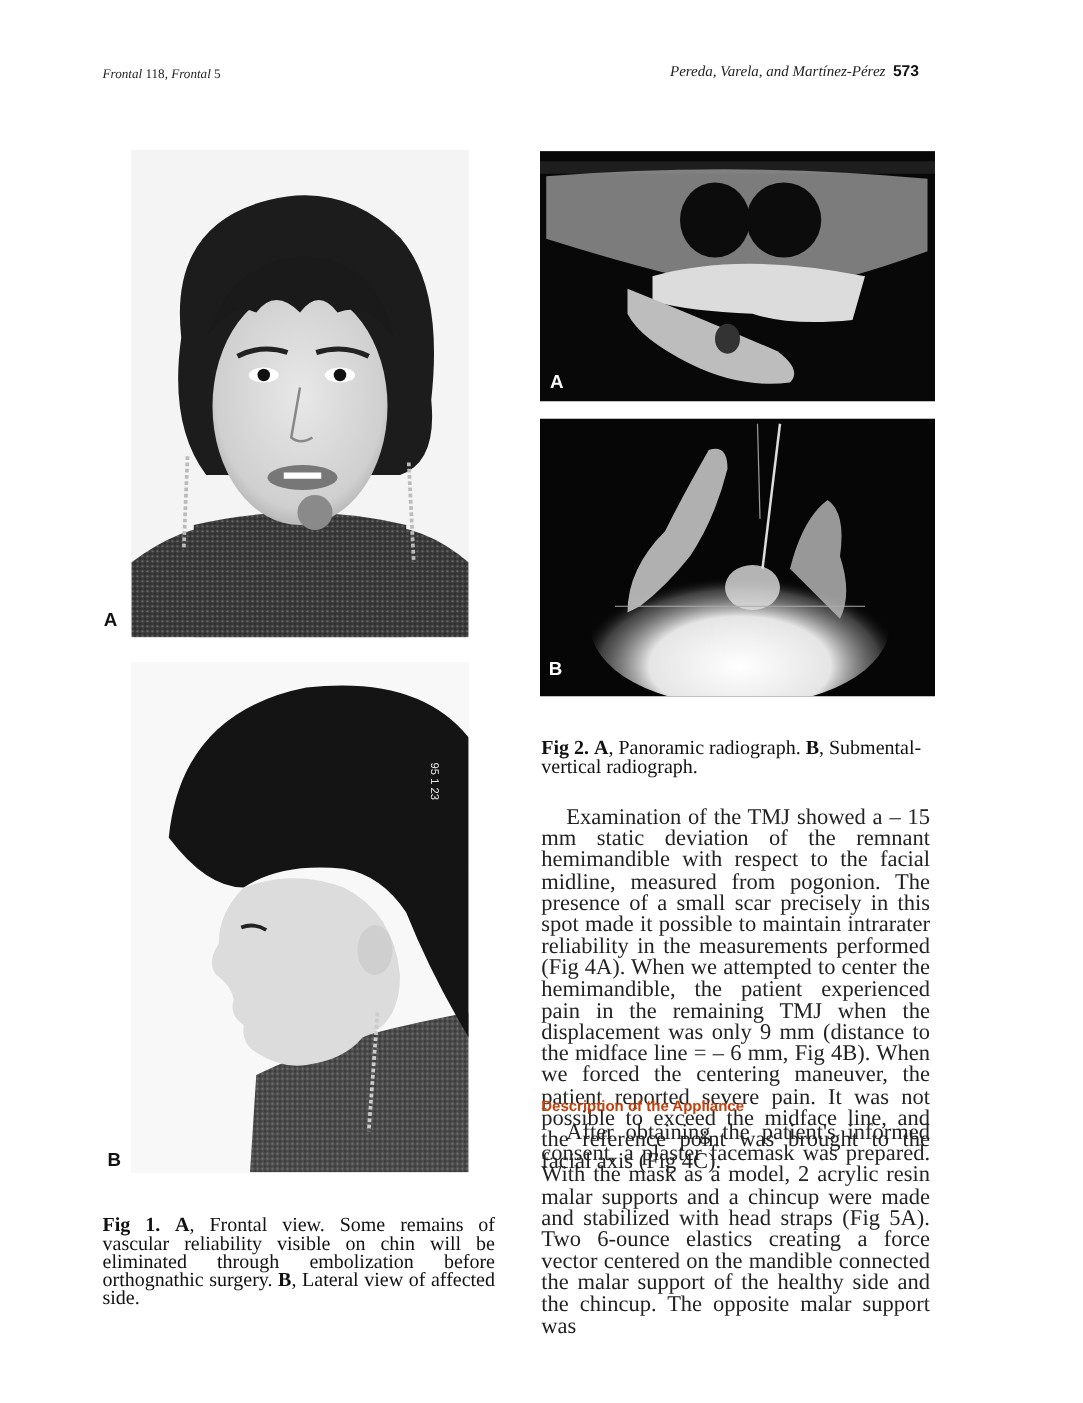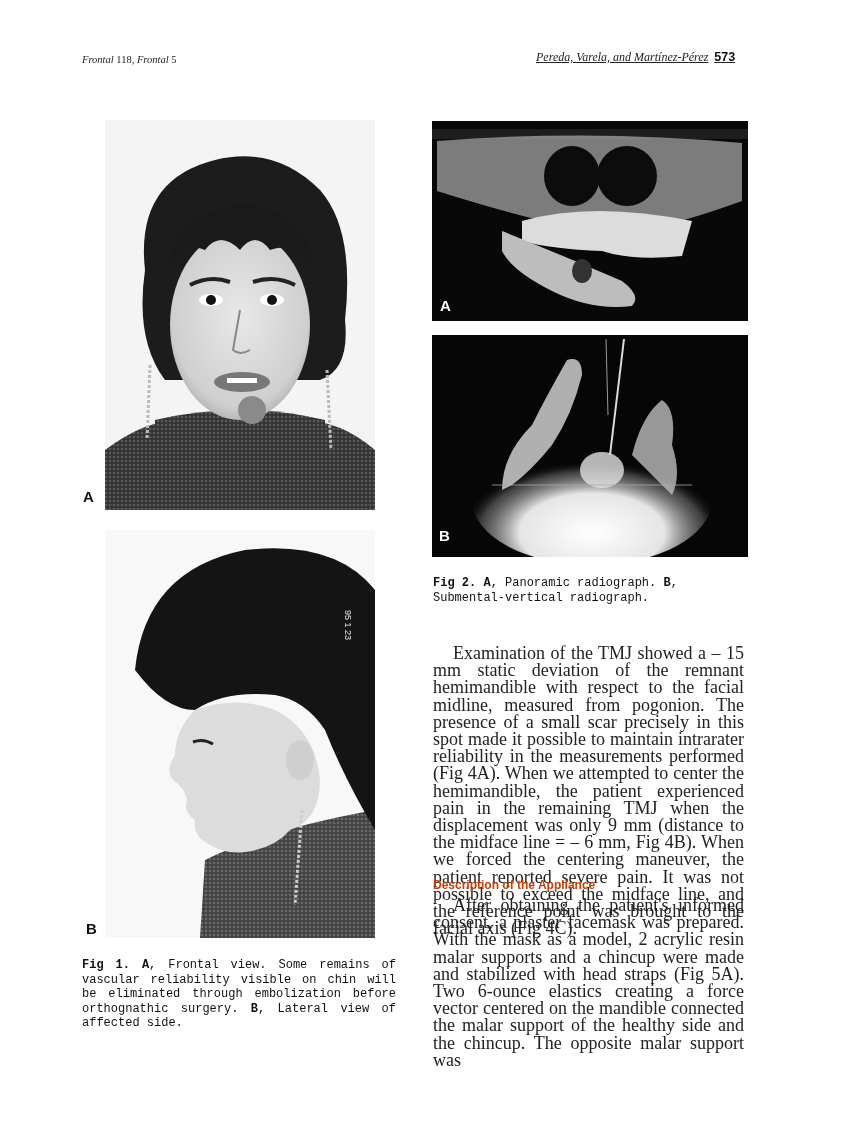--- a/index.html
+++ b/index.html
@@ -1,26 +1,26 @@
 <!DOCTYPE html>
 <html><head>
   <meta charset="utf-8">
   <style>
     html, body { margin: 0; padding: 0; background: #ffffff; }
     body { width: 866px; height: 1122px; position: relative; overflow: hidden; color: #1a1a1a; }
     .abs { position: absolute; }
     .hdr-left { left: 82px; top: 52px; font-family: "Liberation Serif", serif; font-style: italic; font-size: 10.5px; line-height: 15px; color: #222; }
-    .hdr-right { left: 536px; top: 50px; font-family: "Liberation Serif", serif; font-style: italic; font-size: 12px; color: #222; white-space: nowrap; text-decoration: underline; }
+    .hdr-right { left: 536px; top: 50px; font-family: "Liberation Serif", serif; font-style: italic; font-size: 12px; color: #222; white-space: nowrap; }
     .hdr-right .pg { font-family: "Liberation Sans", sans-serif; font-style: normal; font-weight: bold; font-size: 12.5px; margin-left: 6px; color: #111; }
 
     .photo { position: absolute; overflow: hidden; }
     .label-out { position: absolute; font-family: "Liberation Sans", sans-serif; font-weight: bold; font-size: 15px; color: #111; }
     .label-in { position: absolute; font-family: "Liberation Sans", sans-serif; font-weight: bold; font-size: 15px; color: #fff; }
 
-    .caption { position: absolute; font-family: Liberation Mono, monospace; font-size: 12px; line-height: 14.5px; color: #111; text-align: justify; }
+    .caption { position: absolute; font-family: Liberation Serif, serif; font-size: 16px; line-height: 14.5px; color: #111; text-align: justify; margin-top: 16px; }
     .caption b { font-weight: bold; }
 
     .body-text { position: absolute; left: 433px; width: 311px; font-family: "Liberation Serif", serif; font-size: 18px; line-height: 17.2px; color: #222; text-align: justify; }
     .body-text p { margin: 0; text-indent: 20px; }
     .section-head { position: absolute; left: 433px; top: 878px; font-family: "Liberation Sans", sans-serif; font-weight: bold; font-size: 12px; color: #c2410c; }
   </style>
 </head>
 <body>
 
 <div class="abs hdr-left">

